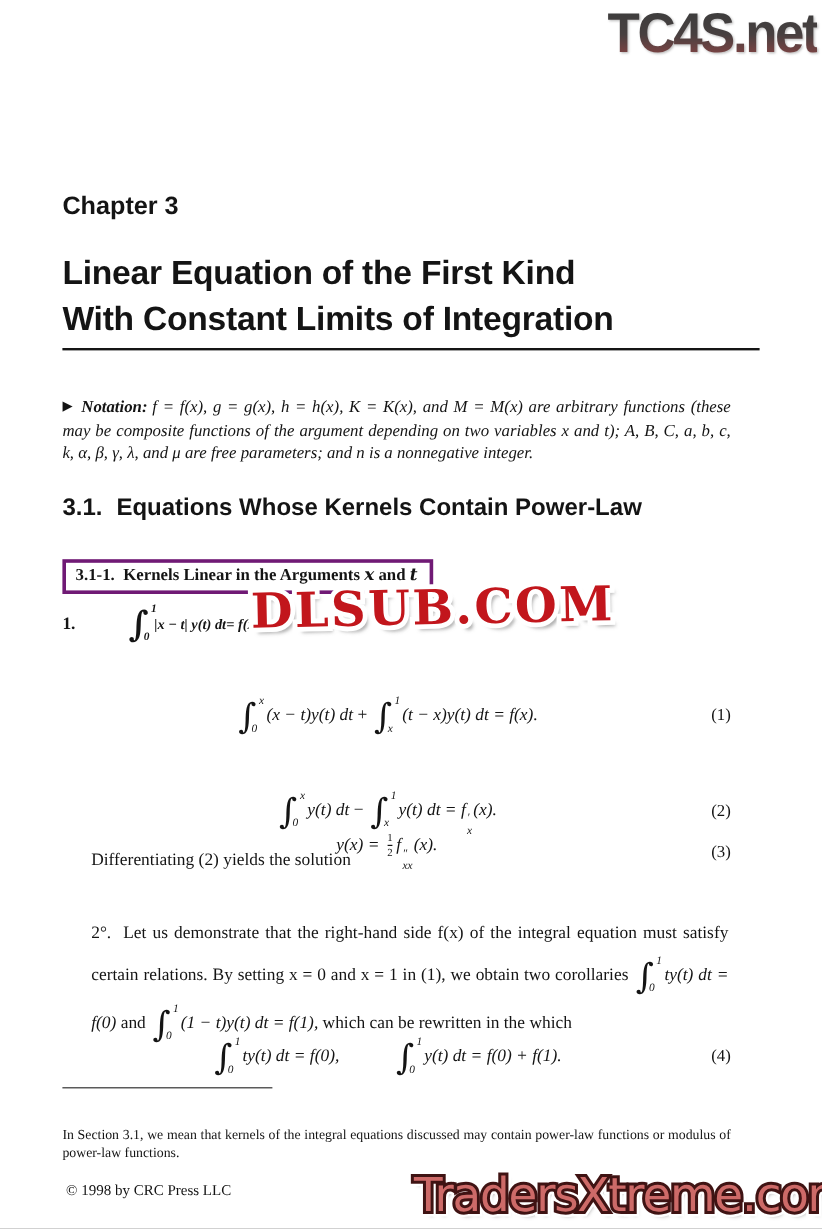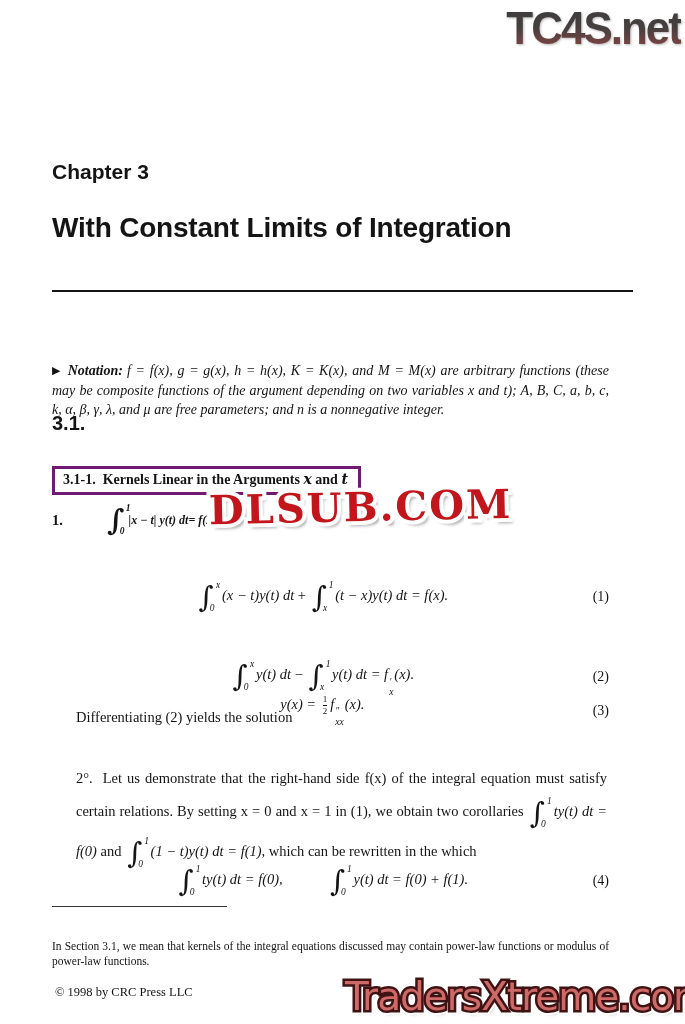--- a/index.html
+++ b/index.html
@@ -53,21 +53,21 @@
   }
   .chapter-title {
     position:absolute; left:52px; top:209px; width:581px;
     font-family:"Liberation Sans", sans-serif; font-weight:bold;
     font-size:28px; line-height:38px; letter-spacing:-0.2px;
   }
   .title-rule { position:absolute; left:52px; top:290px; width:581px; border-top:2px solid #151515; }
 
   .notation {
     position:absolute; left:52px; top:330px; width:557px;
-    font-size:14px; line-height:19px; font-style:italic; text-align:justify;margin-top:31px;
+    font-size:14px; line-height:19px; font-style:italic; text-align:justify;
   }
   .notation .marker { font-style:normal; font-size:11px; margin-right:6px; position:relative; top:-1px; }
   .notation .nlabel { font-weight:bold; margin-right:4px; }
 
   .section-head {
     position:absolute; left:52px; top:410px; width:557px;
     font-family:"Liberation Sans", sans-serif; font-weight:bold;
     font-size:20px; line-height:27px; display:flex;
   }
   .section-head .num { width:45px; flex:0 0 45px; }
@@ -124,31 +124,33 @@
 </style>
 </head>
 <body>
 
 <div class="page">
 
   <div class="wm-tc4s">TC4S.net</div>
 
   <div class="chapter-label">Chapter 3</div>
   <div class="chapter-title">
+    <div>Linear Equation of the First Kind</div>
     <div>With Constant Limits of Integration</div>
   </div>
   <div class="title-rule"></div>
 
   <div class="notation">
     <span class="marker">▶</span><span class="nlabel">Notation:</span><span>f = f(x), g = g(x), h = h(x), K = K(x), and M = M(x) are arbitrary functions (these may be composite functions of the argument depending on two variables x and t); A, B, C, a, b, c, k, α, β, γ, λ, and μ are free parameters; and n is a nonnegative integer.</span>
   </div>
 
   <div class="section-head">
     <span class="num">3.1.</span>
     <span>
+      <div>Equations Whose Kernels Contain Power-Law</div>
     </span>
   </div>
 
   <div class="sub-box">
     <span>3.1-1.</span>&nbsp;
     <span>Kernels Linear in the Arguments</span>
     <span class="var">x</span>
     <span>and</span>
     <span class="var">t</span>
   </div>

